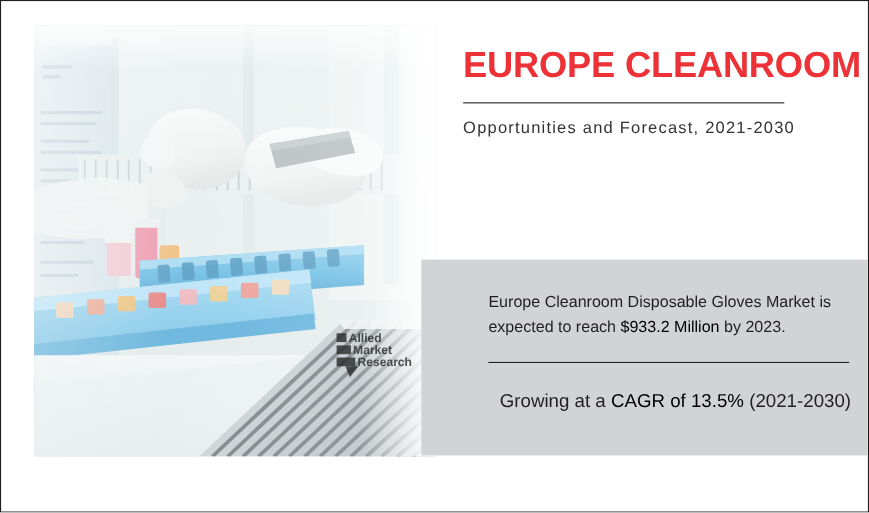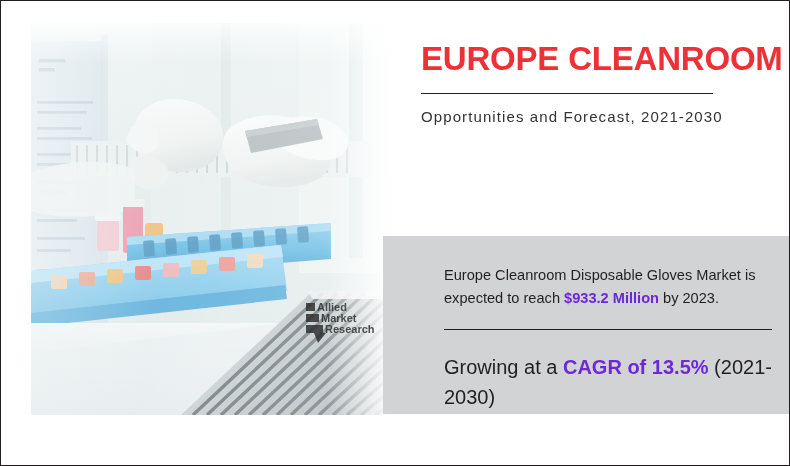--- a/index.html
+++ b/index.html
@@ -116,34 +116,35 @@
     top: 28px;
     width: 340px;
     margin-left: 28px;
   }
   .stat-text {
     font-size: 14.6px;
     line-height: 1.58;
     color: #231f20;
   }
   .stat-strong {
-    color: #6d28d9;
-    font-weight: bold;
+    color: #000000;
+    font-weight: normal;
   }
   .stats-rule {
     margin: 19px 0 0 0;
     width: 328px;
     height: 1px;
     background: #231f20;
   }
   .stat-text-2 {
     margin-top: 22px;
-    font-size: 20px;
+    font-size: 17px;
     line-height: 1.5;
     color: #231f20;
+    text-align: center;
   }
 </style>
 </head>
 <body>
 
 <div class="infographic">
 
   <div class="photo">
     <svg class="photo-svg" viewBox="0 0 366 392" preserveAspectRatio="xMidYMid slice">
       <defs>

